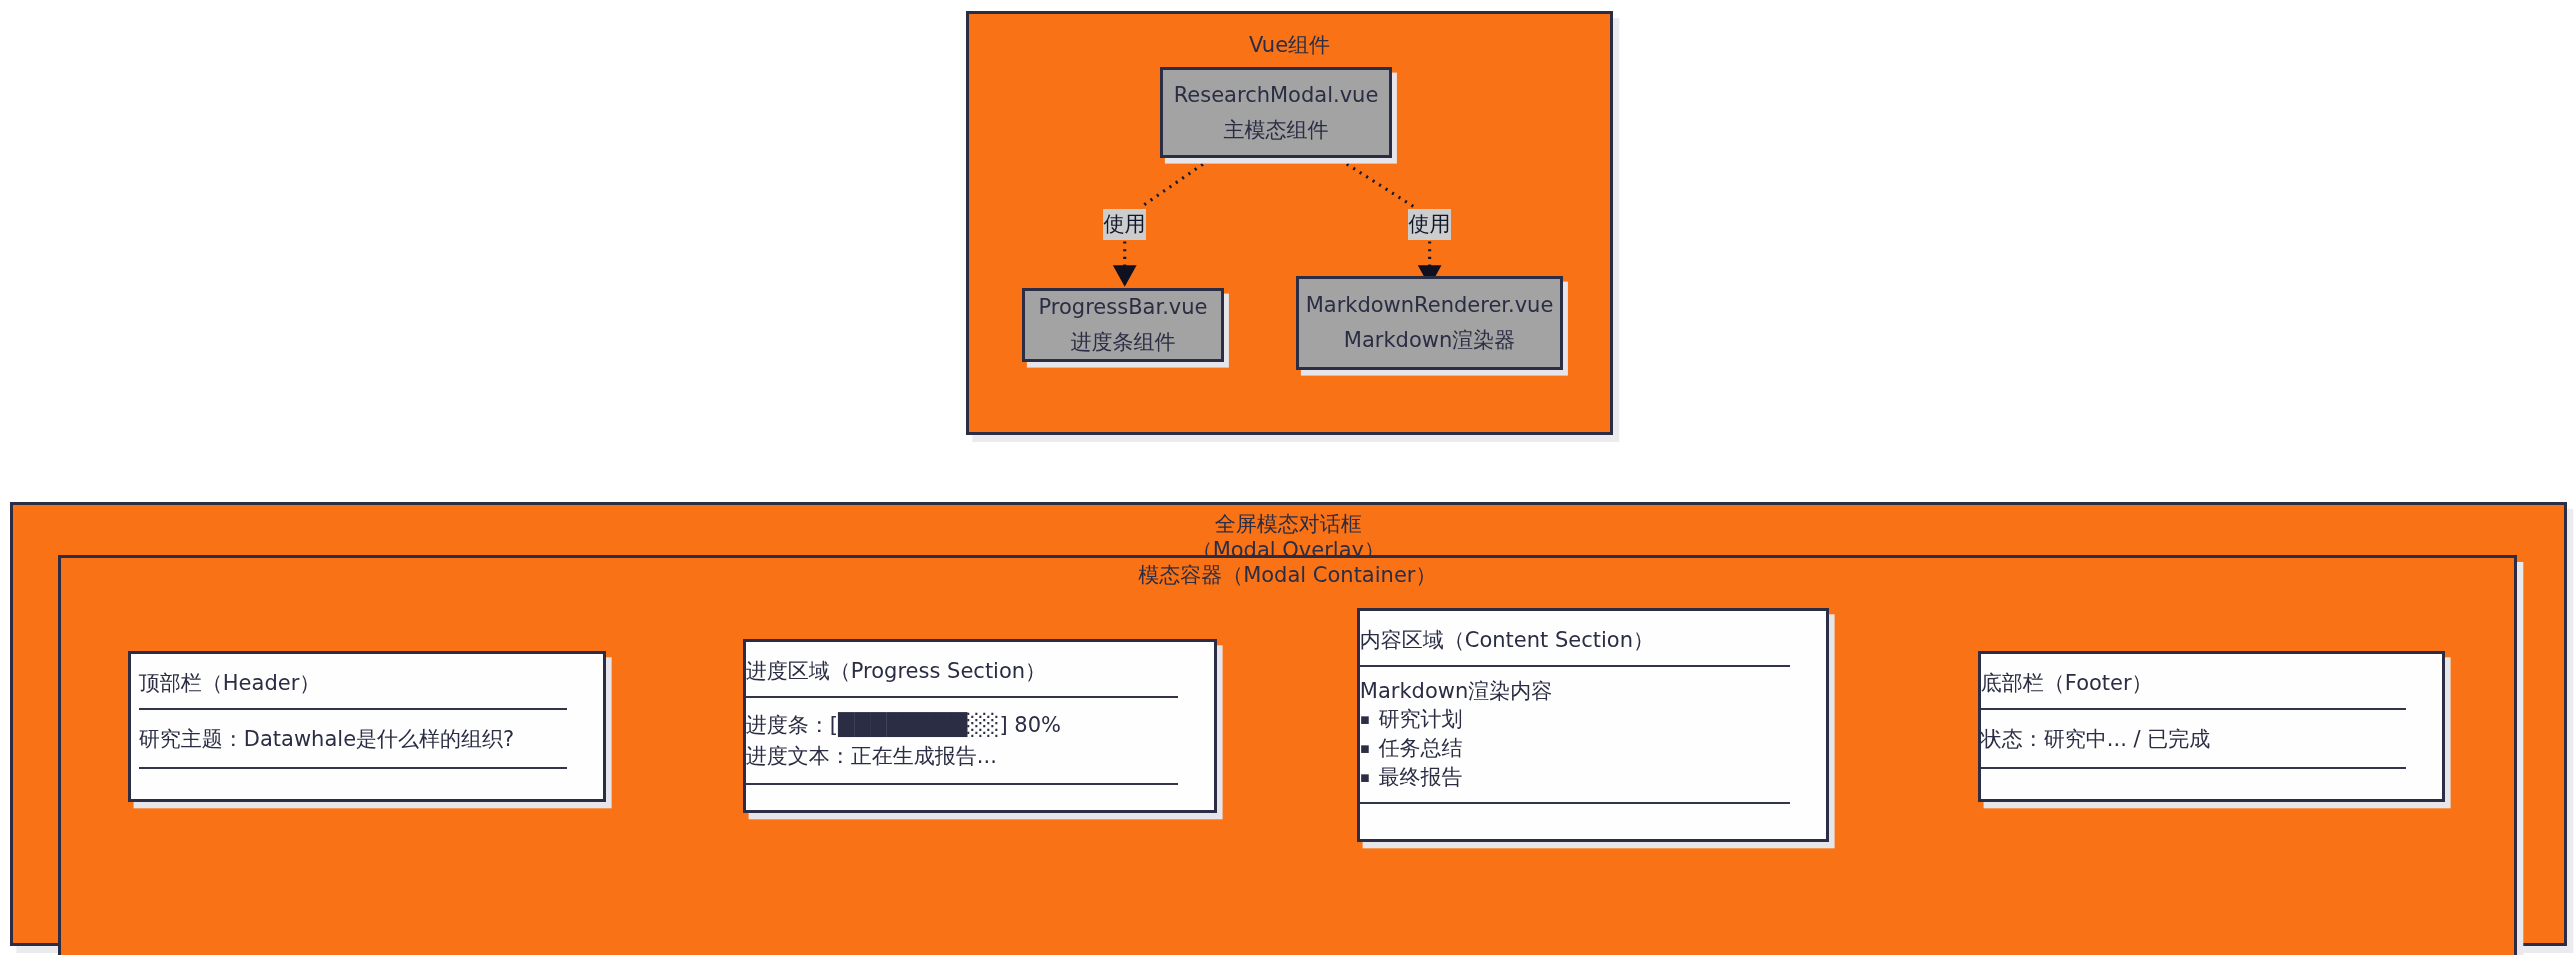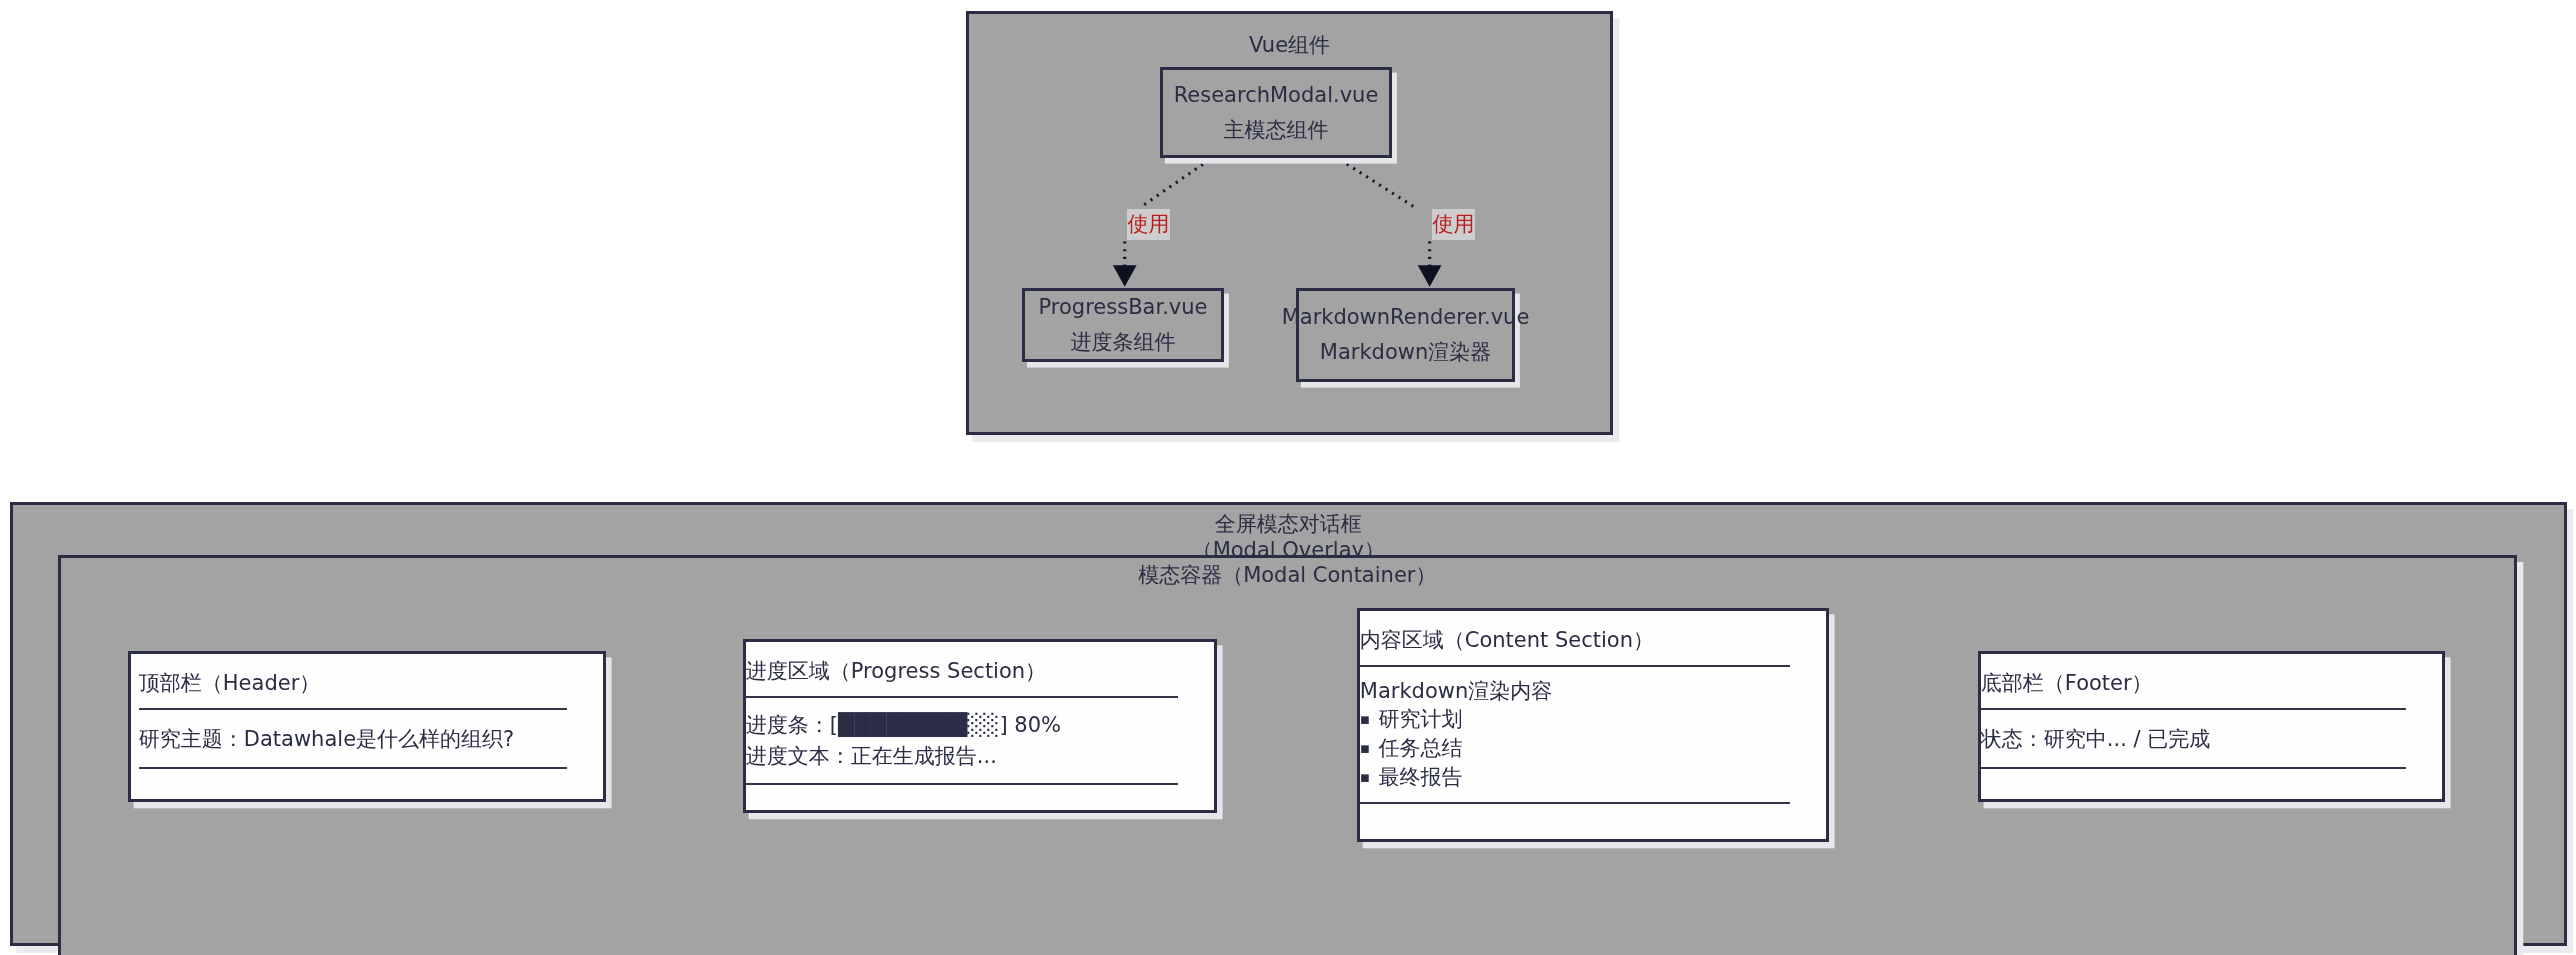--- a/index.html
+++ b/index.html
@@ -2,21 +2,21 @@
 <html style="font-size:11px"><head>
 <meta charset="utf-8">
 <style>
   html,body{margin:0;padding:0;background:#ffffff;}
   body{font-family:"DejaVu Sans","Liberation Sans",sans-serif;}
   .canvas{position:relative;width:2576px;height:956px;background:#ffffff;overflow:hidden;color:#2a2d43;}
 
   
   .subgraph{
     position:absolute;box-sizing:border-box;
-    background:#a3a3a3;border:3.5px solid #2a2d43;
+    background:#f97316;border:3.5px solid #2a2d43;
     box-shadow:6.3px 7px 0 #ebebef;
   }
   .subgraph-title{
     width:100%;text-align:center;font-size:21px;line-height:26.5px;color:#2a2d43;
   }
 
   
   .node{
     position:absolute;box-sizing:border-box;
     background:#fefefe;border:3.5px solid #2a2d43;
@@ -33,22 +33,22 @@
   .cnode{
     position:absolute;box-sizing:border-box;
     background:#a3a3a3;border:3.5px solid #2a2d43;
     box-shadow:4.9px 5.6px 0 #e6e6ea;
     display:flex;flex-direction:column;align-items:center;justify-content:center;gap:6px;
   }
   .cnode span{font-size:21px;line-height:29px;text-align:center;}
 
   
   .edge-label{
-    position:absolute;background:#cdcdcd;color:#b91c1c;
-    font-size:21px;line-height:31px;text-align:center;margin-left:24px;
+    position:absolute;background:#cdcdcd;color:#0f172a;
+    font-size:21px;line-height:31px;text-align:center;
   }
 
   
   .md-list{list-style:none;margin:0;padding:0;}
   .md-list li{font-size:21px;line-height:29px;display:flex;align-items:center;}
   .md-list .bullet{font-size:15.3px;margin-right:8.4px;line-height:29px;}
 
   svg.edges{position:absolute;left:0;top:0;pointer-events:none;}
 </style>
 </head>
@@ -83,21 +83,21 @@
     <span>主模态组件</span>
   </div>
 
   <div class="edge-label" style="left:1103px;top:209px;width:43px;height:31px;">使用</div>
   <div class="edge-label" style="left:1408px;top:209px;width:43px;height:31px;">使用</div>
 
   <div class="cnode" style="left:1022px;top:288px;width:202px;height:74px;">
     <span>ProgressBar.vue</span>
     <span>进度条组件</span>
   </div>
-  <div class="cnode" style="left:1296px;top:288px;width:219px;height:94px;">
+  <div class="cnode" style="left:1296px;top:276px;width:267px;height:94px;">
     <span>MarkdownRenderer.vue</span>
     <span>Markdown渲染器</span>
   </div>
 
   <div class="subgraph" style="left:9.8px;top:502px;width:2557px;height:444px;">
     <div class="subgraph-title" style="margin-top:5.6px;">全屏模态对话框</div>
     <div class="subgraph-title">（Modal Overlay）</div>
 
     <div class="subgraph" style="left:45px;top:50px;width:2459px;height:408px;box-shadow:6.3px 7px 0 #e9e9ed;">
       <div class="subgraph-title" style="margin-top:4.2px;">模态容器（Modal Container）</div>

